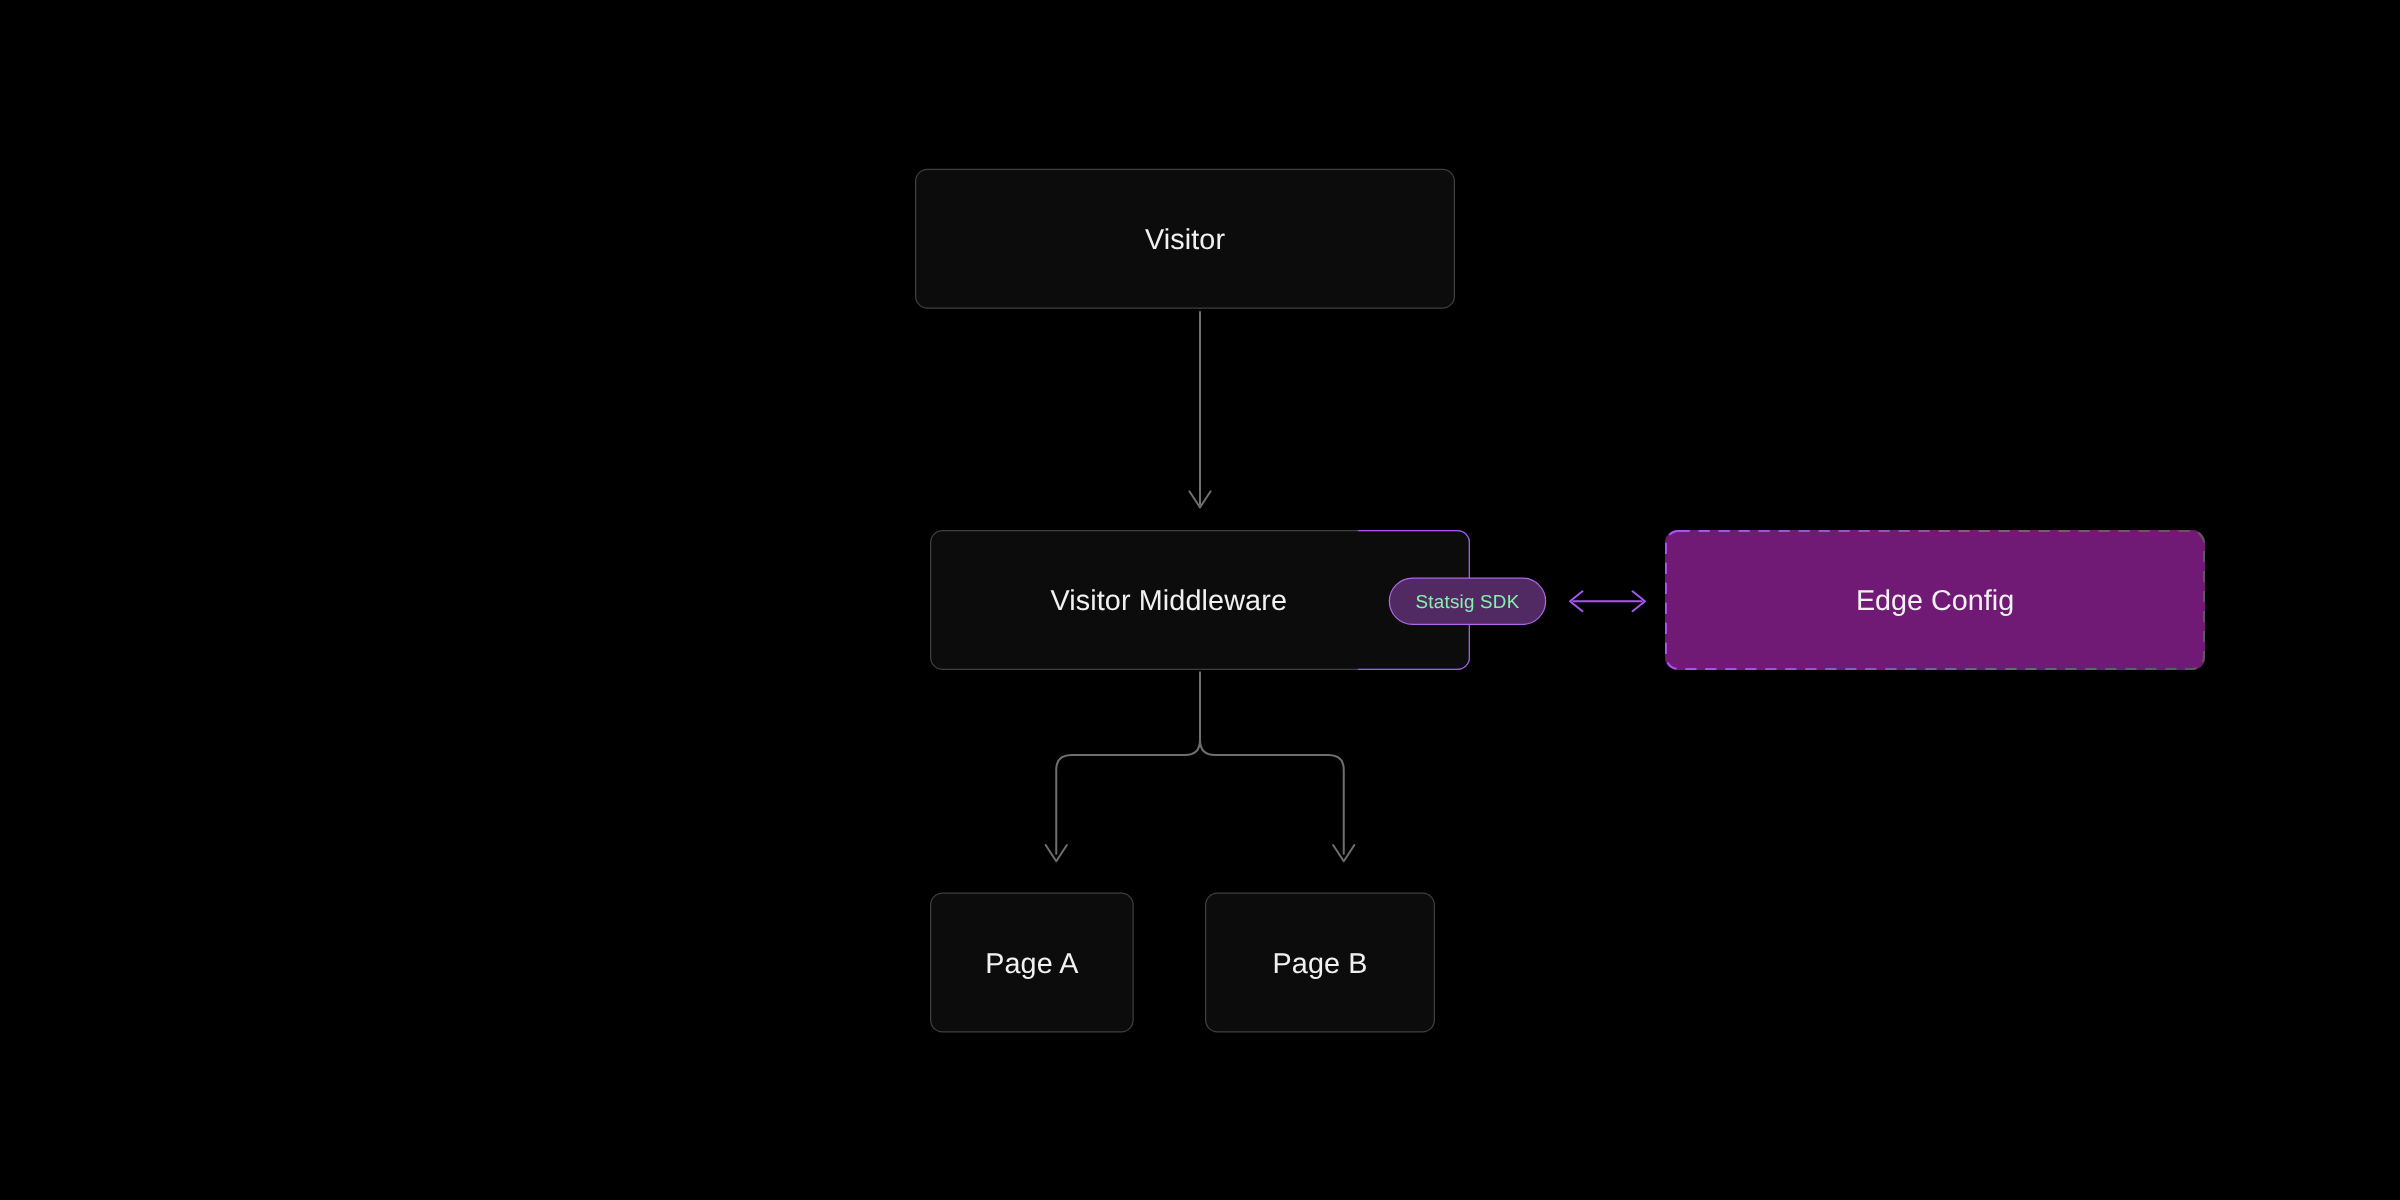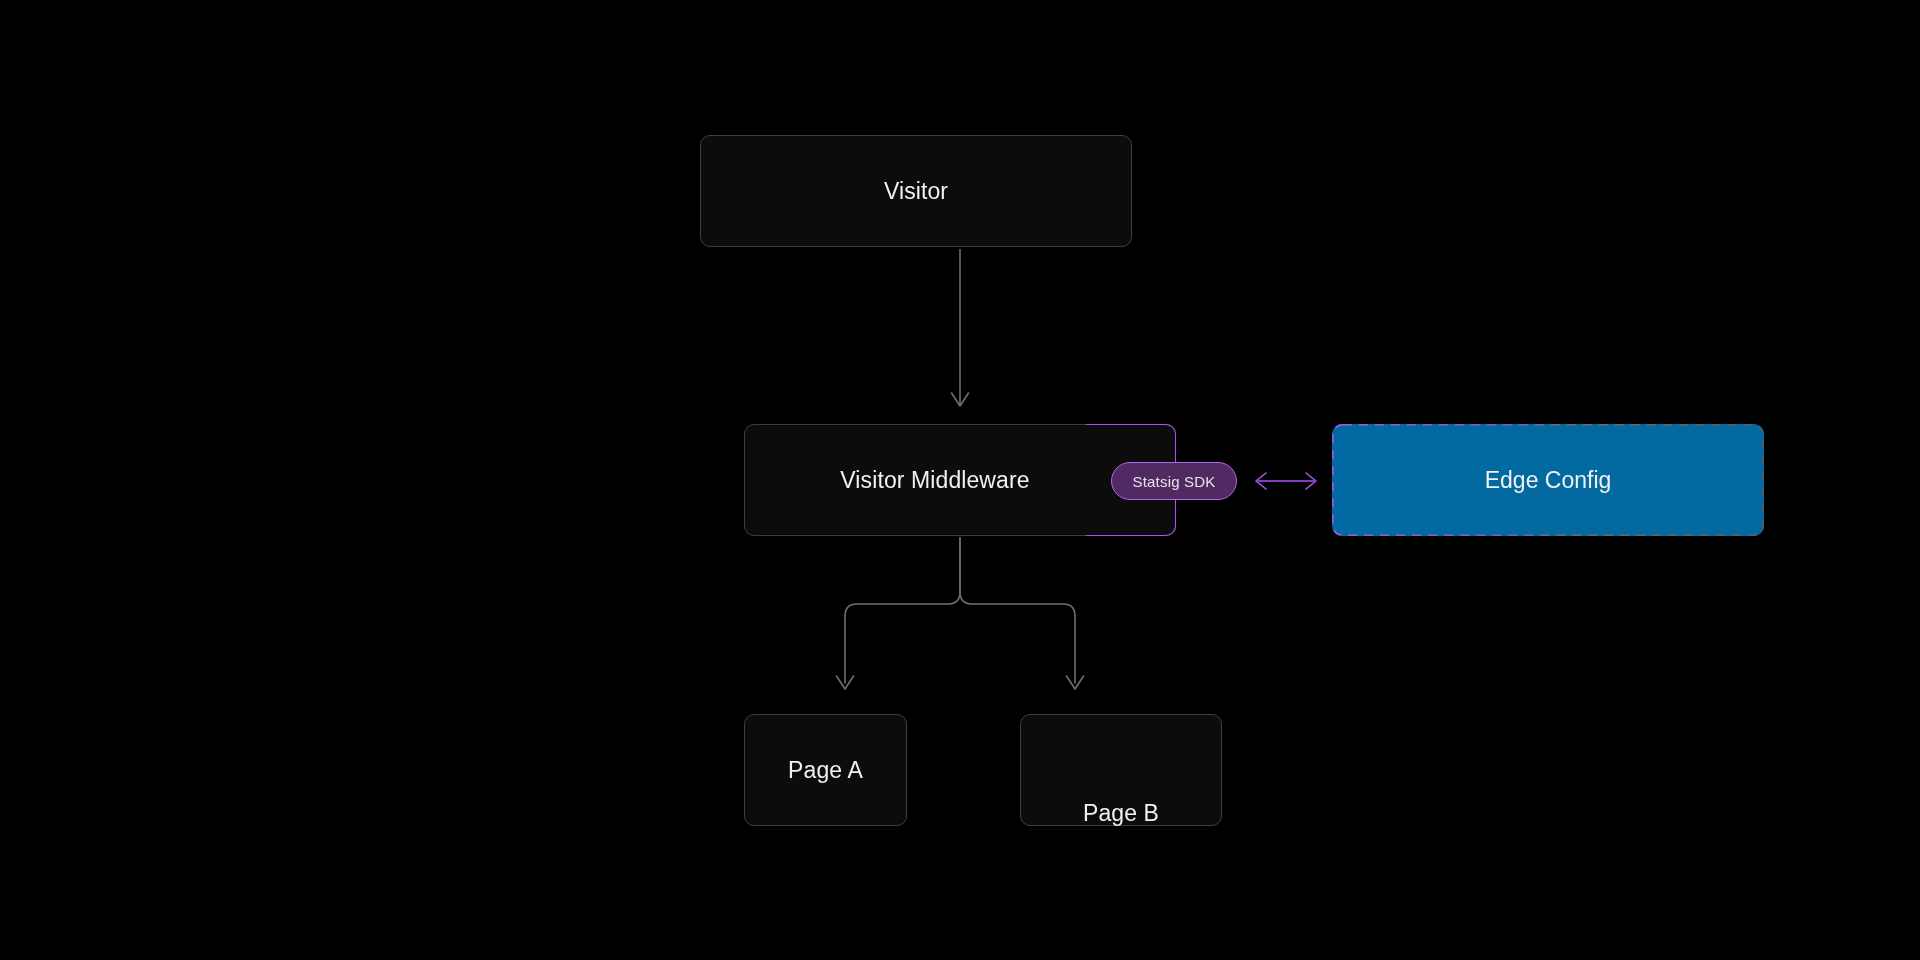--- a/index.html
+++ b/index.html
@@ -43,21 +43,21 @@
     border-radius: 10px;
     color: #f1f1f1;
     font-size: 23px;
     font-weight: 400;
     letter-spacing: 0.1px;
     white-space: nowrap;
   }
 
   
   #node-visitor {
-    left: 700px;
+    left: 732px;
     top: 135px;
     width: 432px;
     height: 112px;
   }
 
   
   #node-middleware {
     left: 744px;
     top: 424px;
     width: 432px;
@@ -92,39 +92,39 @@
     top: 462px;
     width: 126px;
     height: 38px;
     box-sizing: border-box;
     display: flex;
     align-items: center;
     justify-content: center;
     background: #522a63;
     border: 1px solid #b066e8;
     border-radius: 19px;
-    color: #e5e5e5;
+    color: #86efac;
     font-size: 15px;
     letter-spacing: 0.2px;
     white-space: nowrap;
     z-index: 6;
   }
 
   
   #node-edgeconfig {
     position: absolute;
     left: 1332px;
     top: 424px;
     width: 432px;
     height: 112px;
     box-sizing: border-box;
     display: flex;
     align-items: center;
     justify-content: center;
-    background: #0369a1;
+    background: #701a75;
     border-radius: 10px;
     color: #f1f1f1;
     font-size: 23px;
     white-space: nowrap;
   }
   #node-edgeconfig .dash-frame {
     position: absolute;
     left: 0;
     top: 0;
     width: 100%;
@@ -137,25 +137,24 @@
   }
 
   
   #node-page-a {
     left: 744px;
     top: 714px;
     width: 163px;
     height: 112px;
   }
   #node-page-b {
-    left: 1020px;
+    left: 964px;
     top: 714px;
-    width: 202px;
-    height: 112px;
-    align-items: flex-end;
+    width: 184px;
+    height: 112px;
   }
 
   .node-label {
     display: block;
     line-height: 1;
   }
 </style>
 </head>
 <body>
 

